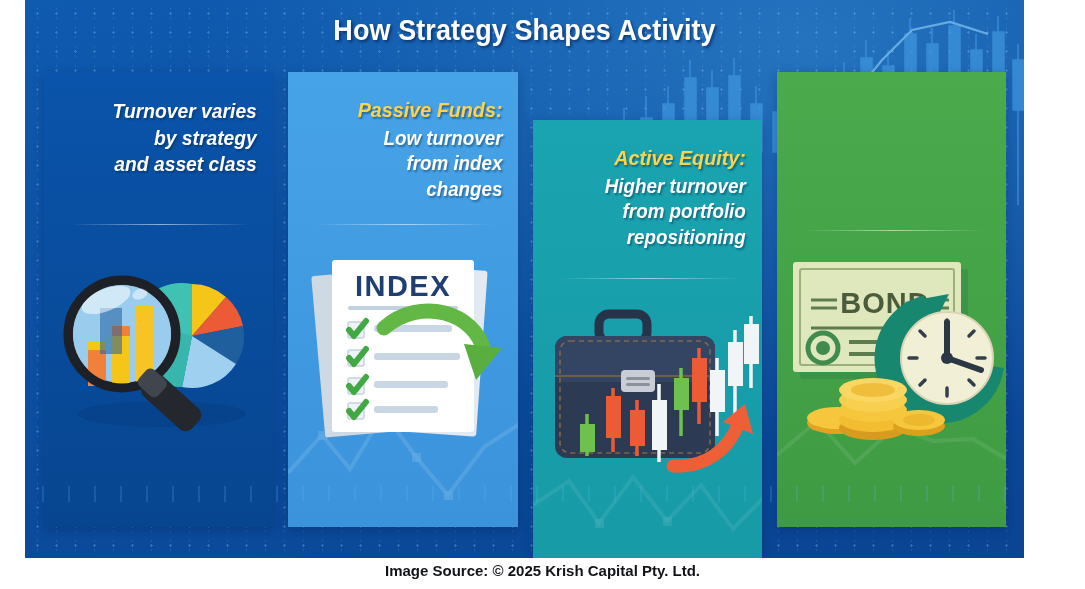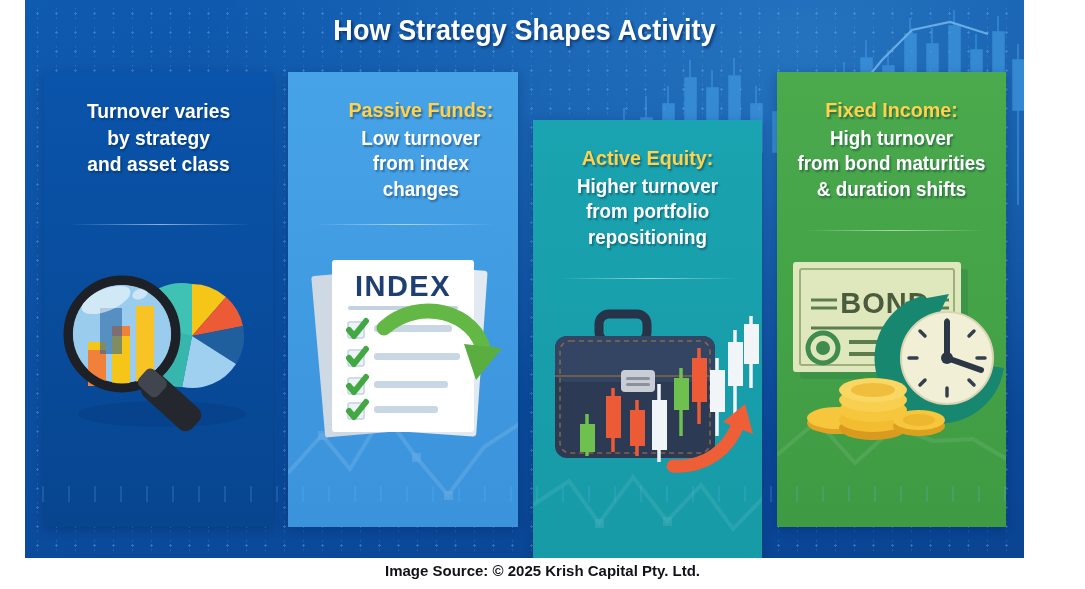--- a/index.html
+++ b/index.html
@@ -52,21 +52,21 @@
     overflow: hidden;
     box-shadow: 0 3px 10px rgba(0,20,60,.25);
   }
   .panel.p1 { background: linear-gradient(180deg,#0a54ab 0%, #07458f 100%); }
   .panel.p2 { background: linear-gradient(180deg,#47a3e8 0%, #3b93db 100%); padding-left: 36px; }
   .panel.p3 { background: linear-gradient(180deg,#1aa3b0 0%, #169aa6 100%); margin-top: 48px; }
   .panel.p4 { background: linear-gradient(180deg,#4aaa4c 0%, #3f9b43 100%); }
 
   .panel-linechart { position: absolute; left: 0; bottom: 0; width: 233px; height: 150px; opacity: .20; }
 
-  .ptext { position: relative; z-index: 3; padding: 26px 10px 0; text-align: center; }
+  .ptext { position: relative; z-index: 3; padding: 26px 10px 0; text-align: right; font-style: italic; }
   .phead {
     display: block; color: #FFD24A; font-size: 21px; font-weight: bold;
     transform: scaleX(.94); line-height: 1.18; margin-bottom: 3px;
     text-shadow: 1.5px 1.5px 2px rgba(0,30,60,.45);
   }
   .pbody {
     display: block; color: #ffffff; font-size: 20px; font-weight: bold;
     transform: scaleX(.94); line-height: 1.28;
     text-shadow: 1.5px 1.5px 2px rgba(0,30,60,.40);
     white-space: pre-line;
@@ -286,26 +286,20 @@
 
           <path d="M140,170 C172,172 196,154 206,126" fill="none" stroke="#ef5f37" stroke-width="13" stroke-linecap="round"></path>
           <path d="M190,126 L212,108 L220,138 Z" fill="#ef5f37"></path>
         </svg>
       </div>
 
       <div class="panel p4">
         <svg class="panel-linechart" viewBox="0 0 233 150">
           <polyline points="0,78 40,44 78,86 118,50 156,64 196,62 233,84" fill="none" stroke="#ffffff" stroke-width="4" opacity=".42"></polyline>
         </svg>
-        <div class="ptext">
-          <span class="phead">Fixed Income:</span>
-          <span class="pbody">High turnover
-from bond maturities
-&amp; duration shifts</span>
-        </div>
         <div class="divider"></div>
 
         <svg class="art" viewBox="0 0 233 200">
 
           <rect x="16" y="14" width="168" height="110" rx="3" fill="#2d7a4a" opacity=".35" transform="translate(7,7)"></rect>
           <rect x="16" y="14" width="168" height="110" rx="3" fill="#dfe7bd"></rect>
           <rect x="23" y="21" width="154" height="96" rx="2" fill="none" stroke="#9eb07a" stroke-width="2"></rect>
           <text x="108" y="65" text-anchor="middle" font-family="Liberation Sans, sans-serif" font-size="29" font-weight="bold" fill="#4b5c3c" letter-spacing="1">BOND</text>
           <g stroke="#5c7c4f" stroke-width="3">
             <line x1="34" y1="52" x2="60" y2="52"></line>

